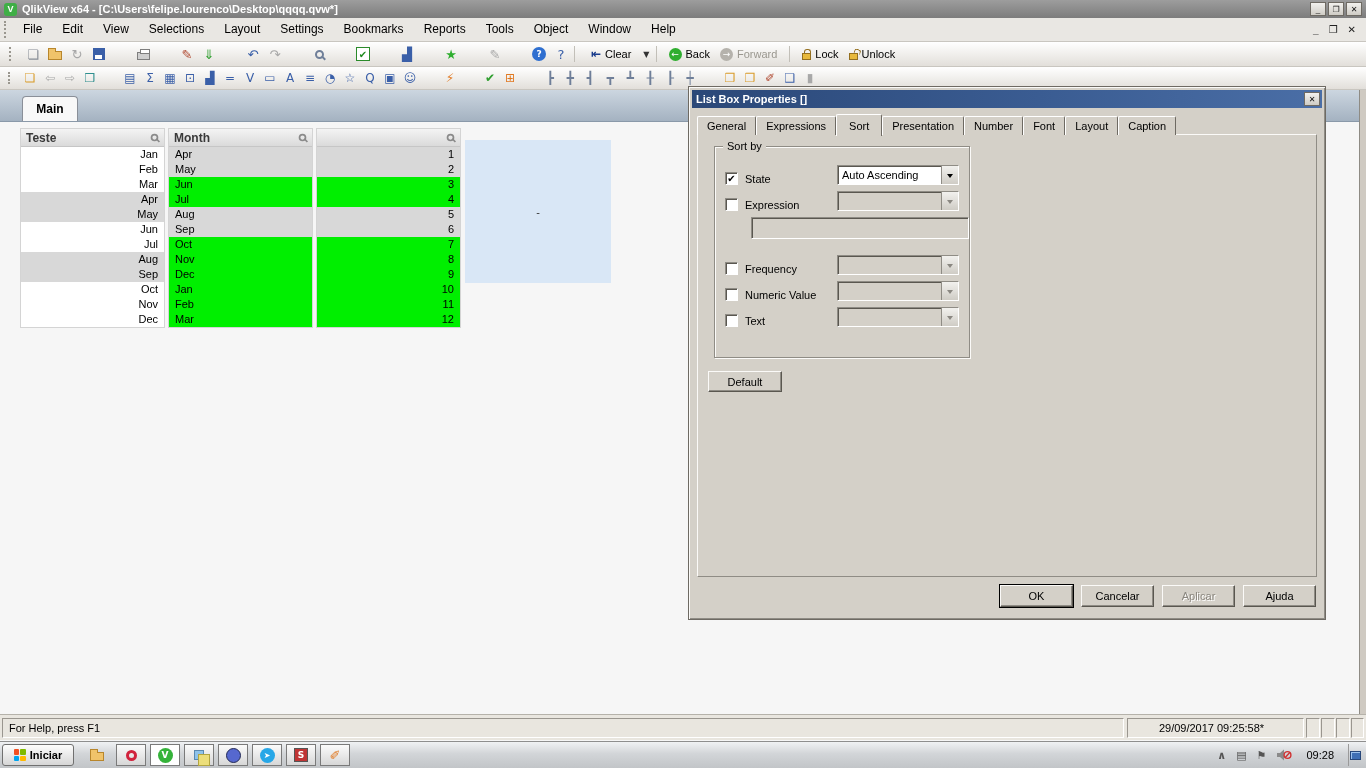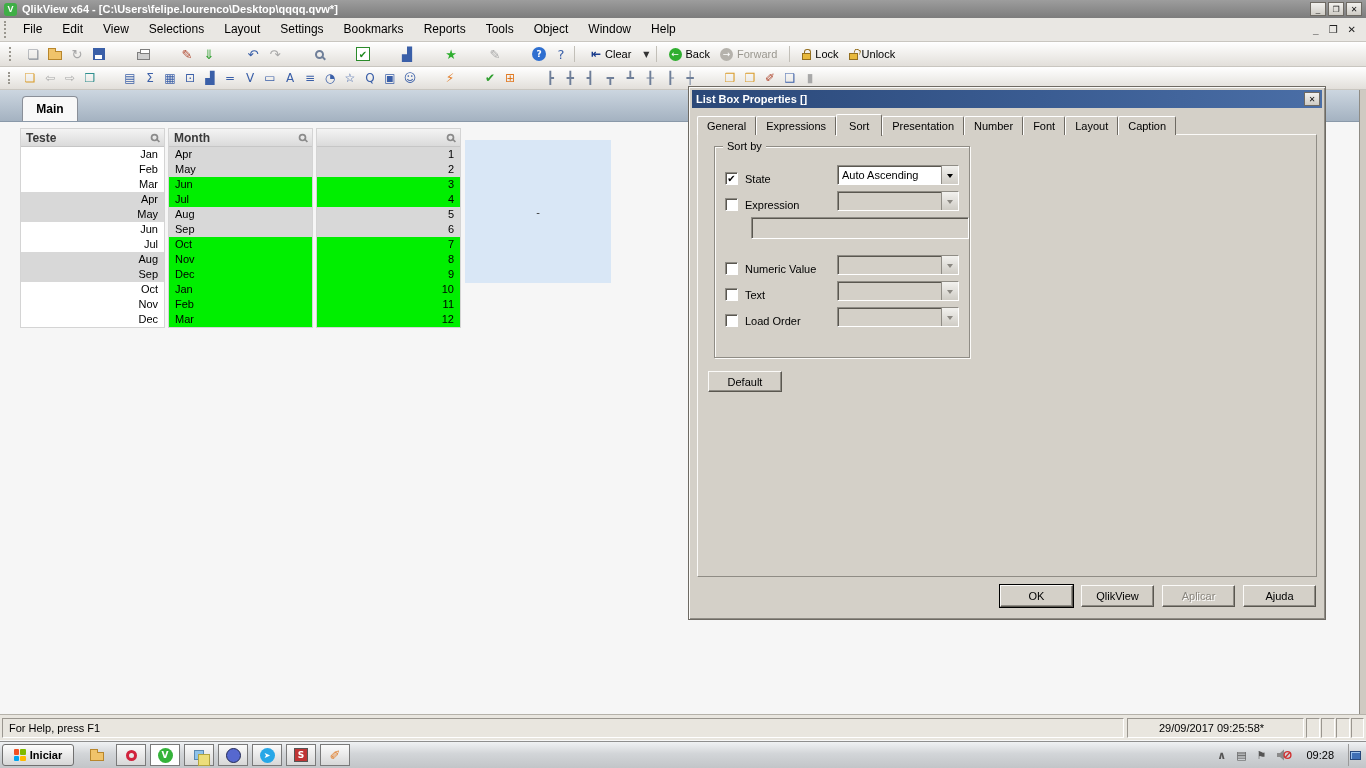--- a/index.html
+++ b/index.html
@@ -621,20 +621,30 @@
               <span class="combo-text"></span>
               <span class="combo-btn">
                 <span class="carr"></span>
               </span>
             </span>
           </div>
         </div>
       <div id="expr-input"></div>
       <div>
 
+          <div class="srow">
+            <span class="chk"></span>
+            <span class="slabel">Frequency</span>
+            <span class="combo disabled">
+              <span class="combo-text"></span>
+              <span class="combo-btn">
+                <span class="carr"></span>
+              </span>
+            </span>
+          </div>
 
           <div class="srow">
             <span class="chk"></span>
             <span class="slabel">Numeric Value</span>
             <span class="combo disabled">
               <span class="combo-text"></span>
               <span class="combo-btn">
                 <span class="carr"></span>
               </span>
             </span>
@@ -644,38 +654,28 @@
             <span class="chk"></span>
             <span class="slabel">Text</span>
             <span class="combo disabled">
               <span class="combo-text"></span>
               <span class="combo-btn">
                 <span class="carr"></span>
               </span>
             </span>
           </div>
 
-          <div class="srow">
-            <span class="chk"></span>
-            <span class="slabel">Load Order</span>
-            <span class="combo disabled">
-              <span class="combo-text"></span>
-              <span class="combo-btn">
-                <span class="carr"></span>
-              </span>
-            </span>
-          </div>
         </div>
     </div>
     <button id="default-btn" class="btn">Default</button>
   </div>
   <div id="dlg-buttons">
 
   <button class="btn dlgbtn default">OK</button>
-      <button class="btn dlgbtn">QlikView</button>
+      <button class="btn dlgbtn">Cancelar</button>
       <button class="btn dlgbtn disabled">Aplicar</button>
       <button class="btn dlgbtn">Ajuda</button>
     </div>
 </div>
 
 <div id="statusbar">
   <div class="seg" id="seg-help">For Help, press F1</div>
   <div class="seg" id="seg-date">29/09/2017 09:25:58*</div>
   <div class="seg mini" style="left:1306px"></div>
   <div class="seg mini" style="left:1321px"></div>

